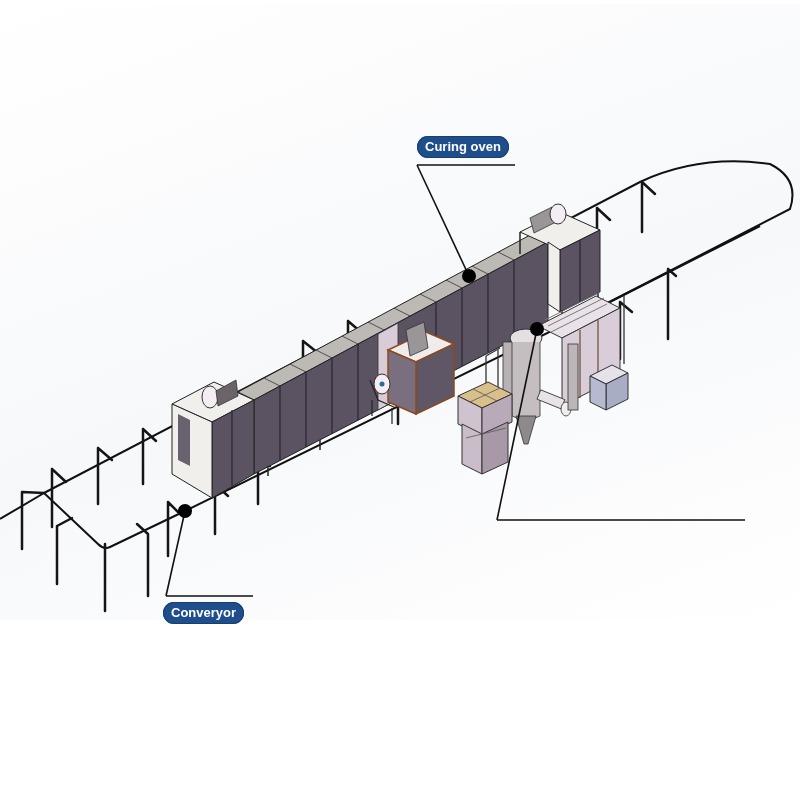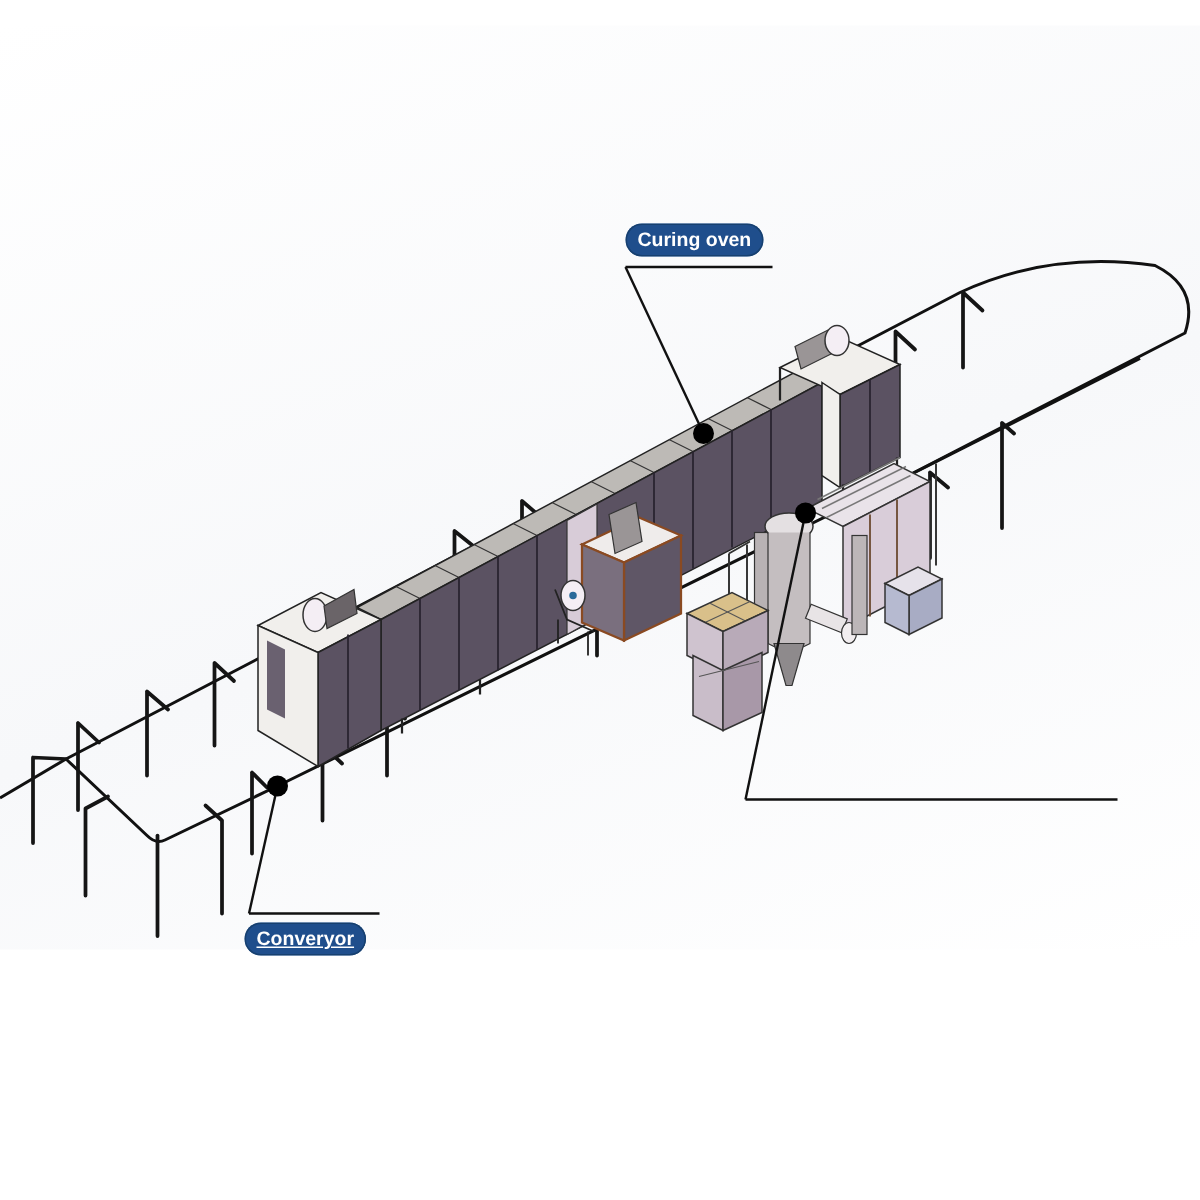--- a/index.html
+++ b/index.html
@@ -1,37 +1,37 @@
 <!DOCTYPE html>
 <html><head>
 <meta charset="utf-8">
 <style>
   html, body { margin: 0; padding: 0; background: #ffffff; }
   body { width: 800px; height: 800px; position: relative; overflow: hidden;
          font-family: "Liberation Sans", sans-serif; }
-  #stage { position: absolute; left: 0; top: 17px; width: 800px; height: 616px;
+  #stage { position: absolute; left: 0; top: 4px; width: 800px; height: 616px;
            background: linear-gradient(160deg, #ffffff 0%, #f7f8fa 55%, #ffffff 100%); }
   svg { position: absolute; left: 0; top: 0; }
   .label {
     position: absolute;
     background: #1f4e8c;
     color: #ffffff;
     font-family: "Liberation Sans", sans-serif;
     font-weight: bold;
     font-size: 13px;
     line-height: 22px;
     height: 22px;
     padding: 0 8px;
     border-radius: 11px;
     white-space: nowrap;
     box-shadow: 0 0 0 1px #17406f inset;
   }
   #label-curing { left: 417px; top: 132px; }
   #label-powder { left: 497px; top: 522px; }
-  #label-conveyor { left: 163px; top: 598px; text-decoration: underline; }
+  #label-conveyor { left: 163px; top: 598px; }
 </style>
 </head>
 <body>
 
 <div id="stage">
 
 <svg width="800" height="800" viewBox="0 0 800 800">
   <defs>
     <pattern id="panel" width="26" height="60" patternUnits="userSpaceOnUse">
       <rect width="26" height="60" fill="#5b5262"></rect>

